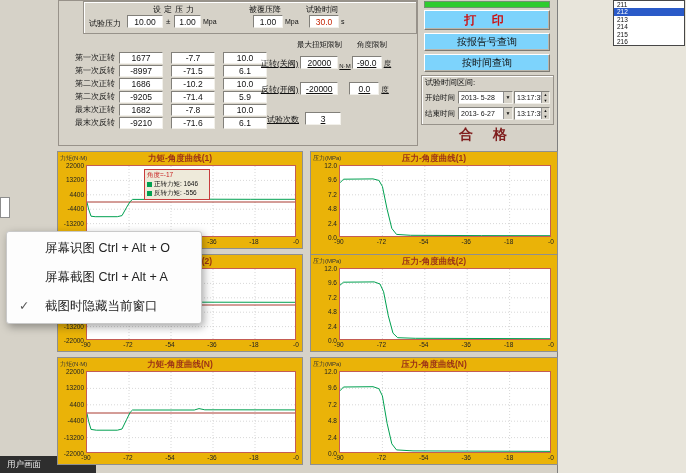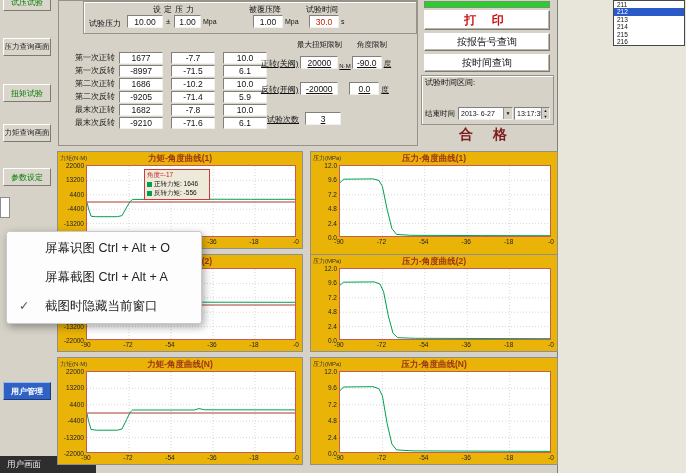--- a/index.html
+++ b/index.html
@@ -4,21 +4,21 @@
 <style>
   * { margin:0; padding:0; box-sizing:border-box; }
   body { background:#9a9a9a; }
   #screen { position:relative; width:686px; height:473px; background:#d6d2c8; overflow:hidden;
             font-family:"Liberation Sans",sans-serif; color:#111; font-size:9px; }
   .lbl { position:absolute; font-size:8px; white-space:nowrap; }
   .hdr { position:absolute; font-size:8px; white-space:nowrap; }
   .small { font-size:7px; }
 
   
-  .raised { background:#ffffff; border:1px solid; border-color:#ffffff #7d7a72 #7d7a72 #ffffff;
+  .raised { background:#7dd3fc; border:1px solid; border-color:#ffffff #7d7a72 #7d7a72 #ffffff;
             box-shadow:inset -1px -1px 0 #b9b5ab; }
   .vbox { position:absolute; height:13px; background:#fff; border:1px solid;
           border-color:#82807a #f2f0ea #f2f0ea #82807a; font-size:8.5px;
           display:flex; align-items:center; justify-content:center; white-space:nowrap; }
   .vbox.red { color:#c42200; }
   .groupbox { position:absolute; border:1px solid #97928a; box-shadow:inset 1px 1px 0 #ffffff; }
 
   
   #sidebar-buttons { position:absolute; left:0; top:0; width:54px; height:455px; }
   .side-btn { position:absolute; left:3px; width:48px; height:18px; display:flex; align-items:center;
@@ -107,28 +107,20 @@
                   z-index:50; padding:2px 0; }
   .menu-item { position:relative; height:29px; line-height:29px; padding-left:38px; font-size:12.5px;
                color:#222; cursor:pointer; white-space:nowrap; }
   .menu-check { position:absolute; left:12px; color:#555; }
 </style>
 </head>
 <body>
 
 <div id="screen">
 
-  <div id="sidebar-buttons">
-      <div class="side-btn green">试压试验</div>
-      <div class="side-btn black">压力查询画面</div>
-      <div class="side-btn green">扭矩试验</div>
-      <div class="side-btn black">力矩查询画面</div>
-      <div class="side-btn green">参数设定</div>
-      <div class="side-btn blue">用户管理</div>
-    </div>
   <div id="edge-notch"></div>
   <div id="bottom-strip">
     <span>用户画面</span>
   </div>
 
   <div id="top-panel">
     <div class="groupbox" style="left:24px;top:0;width:334px;height:33px;"></div>
 
     <span class="hdr" style="left:94px;top:3px;letter-spacing:3px;">设定压力</span>
     <span class="lbl" style="left:30px;top:17px;">试验压力</span>
@@ -208,20 +200,34 @@
   </div>
 
   <div id="right-panel">
     <div id="status-green"></div>
     <div id="print-btn" class="rp-btn raised">打 印</div>
     <div id="by-report-btn" class="rp-btn raised">按报告号查询</div>
     <div id="by-time-btn" class="rp-btn raised">按时间查询</div>
 
     <div id="time-range-box">
       <div id="time-range-label">试验时间区间:</div>
+      <div class="time-row" style="top:15px;">
+        <span class="t-lab">开始时间</span>
+        <span class="date-combo">
+          <span>2013- 5-28</span>
+          <span class="dc-arrow">▼</span>
+        </span>
+        <span class="time-spin">
+          <span>13:17:35</span>
+          <span class="ts-arrows">
+              <div>▲</div>
+              <div>▼</div>
+            </span>
+        </span>
+      </div>
       <div class="time-row" style="top:31px;">
         <span class="t-lab">结束时间</span>
         <span class="date-combo">
           <span>2013- 6-27</span>
           <span class="dc-arrow">▼</span>
         </span>
         <span class="time-spin">
           <span>13:17:35</span>
           <span class="ts-arrows">
               <div>▲</div>

